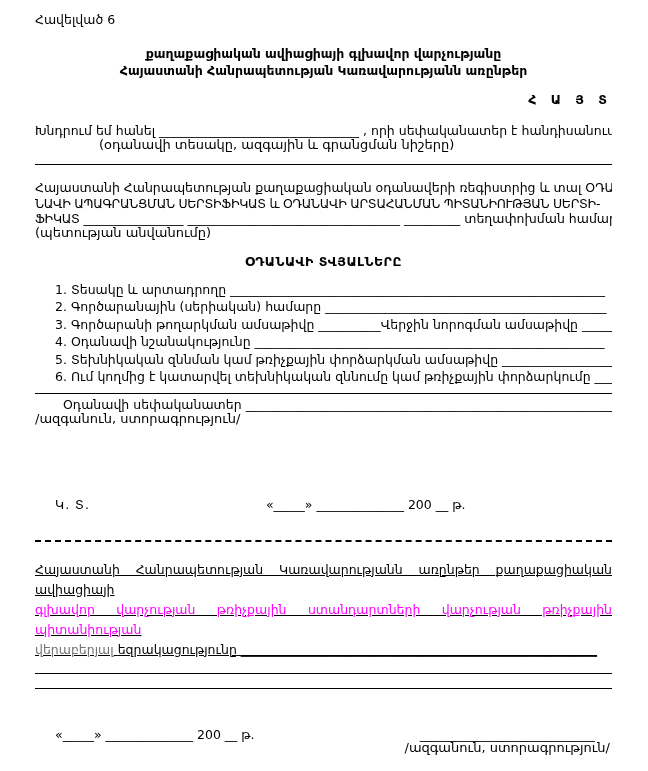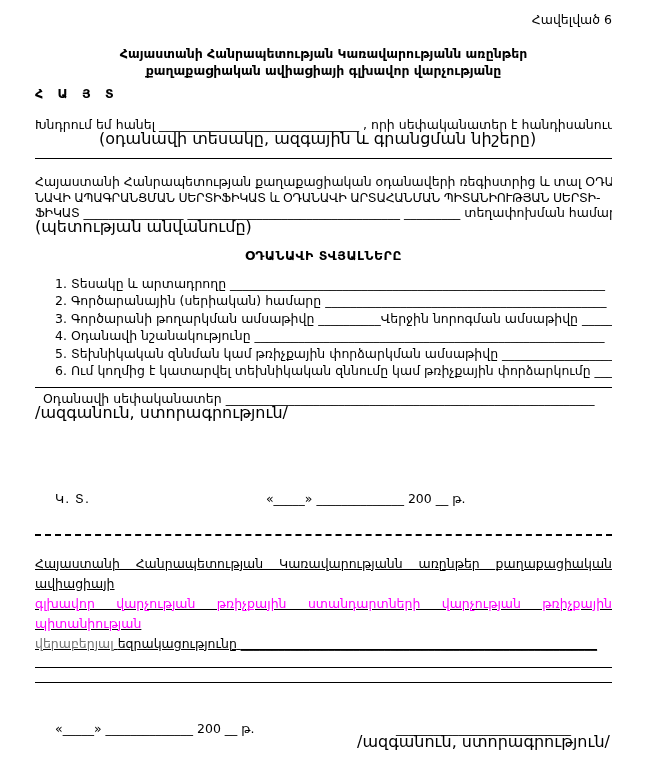--- a/index.html
+++ b/index.html
@@ -6,46 +6,46 @@
   html, body { margin: 0; padding: 0; }
   body {
     width: 648px; height: 771px;
     background: #ffffff; color: #000000;
     font-family: "DejaVu Sans", "Liberation Sans", sans-serif;
     font-size: 12.5px;
     overflow: hidden;
   }
   .page { padding: 12px 36px 0 35px; width: 648px; }
 
-  .appendix { text-align: right; }
+  .appendix { }
 
   .org-title { text-align: center; font-weight: bold; margin-top: 18px; line-height: 17px; }
 
-  .form-title { text-align: left; font-weight: bold; letter-spacing: 5px; margin-top: 7px; }
+  .form-title { text-align: right; font-weight: bold; letter-spacing: 5px; margin-top: 13px; }
 
   .line { white-space: nowrap; overflow: hidden; }
 
   .intro { margin-top: 16px; text-align: center; }
-  .small-caption { font-size: 16px; line-height: 12px; }
+  .small-caption { font-size: 13px; line-height: 12px; }
   .intro-caption { margin-left: 64px; margin-top: 1px; }
 
   .rule { height: 0; border-bottom: 1.4px solid #000; }
   .rule-top { margin-top: 13px; }
 
   .para { margin-top: 15px; line-height: 15.5px; }
   .caps { letter-spacing: -0.3px; }
   .center { text-align: left; }
 
   .section-heading { text-align: center; font-weight: bold; margin-top: 15px; letter-spacing: 0.5px; }
 
   .items { margin-top: 12px; margin-left: 20px; }
   .items .line { line-height: 17.5px; }
 
   .owner-rule { margin-top: 7px; }
-  .owner-line { margin-top: 3px; margin-left: 8px; line-height: 16px; }
+  .owner-line { margin-top: 3px; margin-left: 28px; line-height: 16px; }
 
   .seal-row { display: flex; margin-top: 72px; gap: 8px; }
   .seal-label { margin-left: 20px; letter-spacing: 1px; }
   .seal-date { margin-left: 168px; }
 
   .divider { border-top: 2px dashed #000; margin-top: 28px; }
 
   .conclusion { margin-top: 18px; line-height: 20px; text-decoration: underline; }
   .jline { text-align: justify; text-align-last: justify; }
   .conc-rule1 { margin-top: 13px; }
@@ -57,22 +57,22 @@
   .footer-sign { text-align: center; margin-right: 2px; }
 </style>
 </head>
 <body>
 
 <div class="page">
 
   <div class="appendix">Հավելված 6</div>
 
   <div class="org-title">
+    <div>քաղաքացիական ավիացիայի գլխավոր վարչությանը</div>
     <div>Հայաստանի Հանրապետության Կառավարությանն առընթեր</div>
-    <div>քաղաքացիական ավիացիայի գլխավոր վարչությանը</div>
   </div>
 
   <div class="form-title">Հ Ա Յ Տ</div>
 
   <div class="intro line">
     <span>Խնդրում եմ հանել</span>
     <span>________________________________</span>
     <span>, որի սեփականատեր է հանդիսանում</span>
   </div>
   <div class="small-caption intro-caption">(օդանավի տեսակը, ազգային և գրանցման նիշերը)</div>

